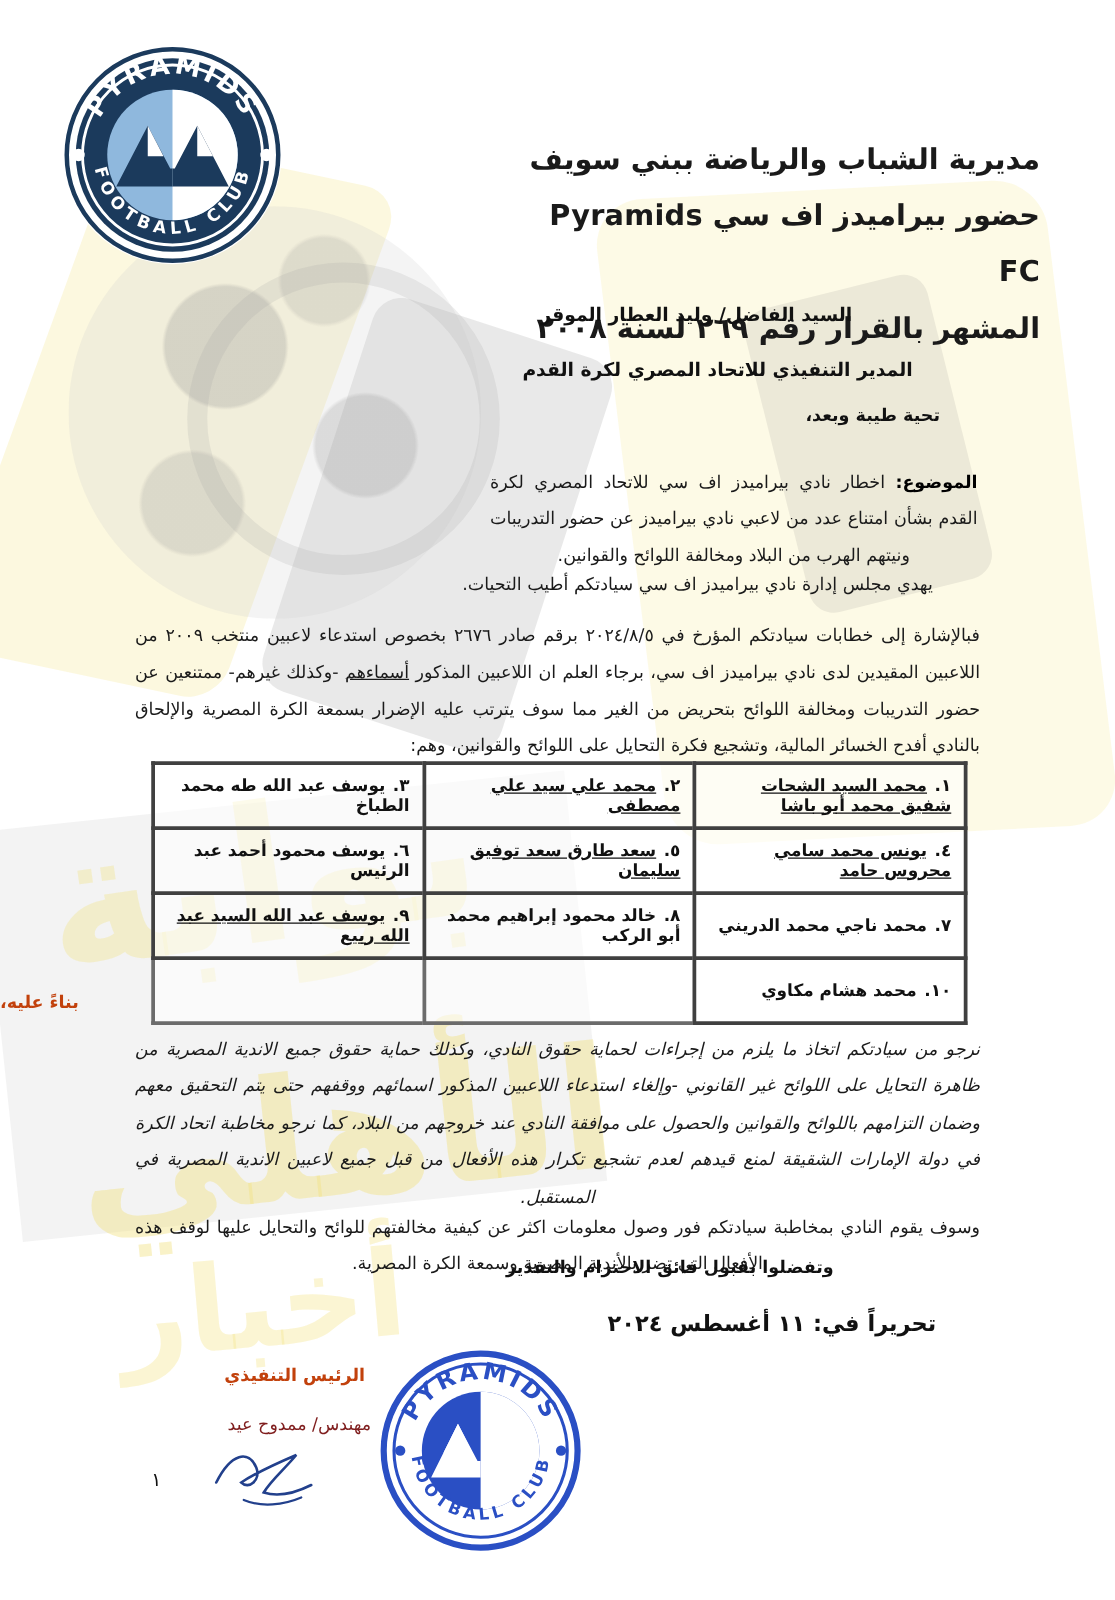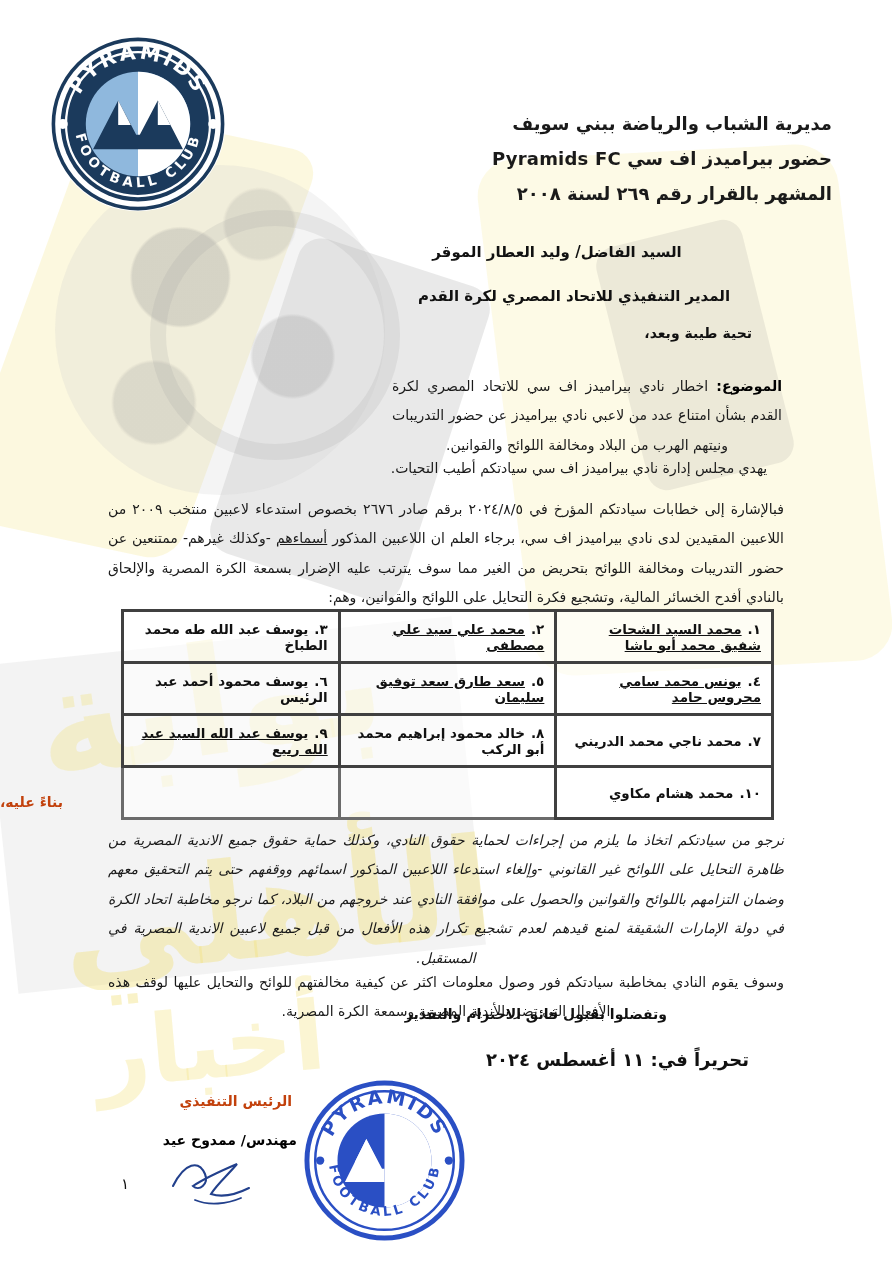--- a/index.html
+++ b/index.html
@@ -157,21 +157,21 @@
 
   
   .letterhead {
     position: absolute;
     right: 60px;
     top: 106px;
     width: 420px;
     text-align: right;
   }
   .letterhead .lh-line {
-    font-size: 18px;
+    font-size: 23px;
     font-weight: bold;
     color: #1a1a1a;
     line-height: 1.95;
     letter-spacing: 0.2px;
   }
   .lh-en { direction: ltr; unicode-bidi: embed; }
 
   
   .addressee {
     position: absolute;
@@ -215,21 +215,21 @@
     top: 372px;
     width: 390px;
     text-align: justify;
     text-align-last: center;
   }
   .subject-label {
     font-weight: bold;
     color: #000;
   }
   .greet-para {
-    right: 103px;
+    right: 124px;
     top: 454px;
     width: 420px;
     text-align: right;
     text-align-last: center;
   }
   .ref-para {
     right: 108px;
     top: 495px;
     width: 676px;
     text-align: justify;
@@ -284,22 +284,22 @@
     top: 1093px;
     font-size: 14px;
     font-weight: bold;
     color: #c2410c;
   }
   .sig-name {
     position: absolute;
     right: 595px;
     top: 1132px;
     font-size: 14px;
-    font-weight: bold;
-    color: #000000;
+    font-weight: normal;
+    color: #7f1d1d;
   }
   .sig-mark {
     position: absolute;
     right: 617px;
     top: 1152px;
     width: 110px;
     height: 58px;
   }
   .page-no {
     position: absolute;

